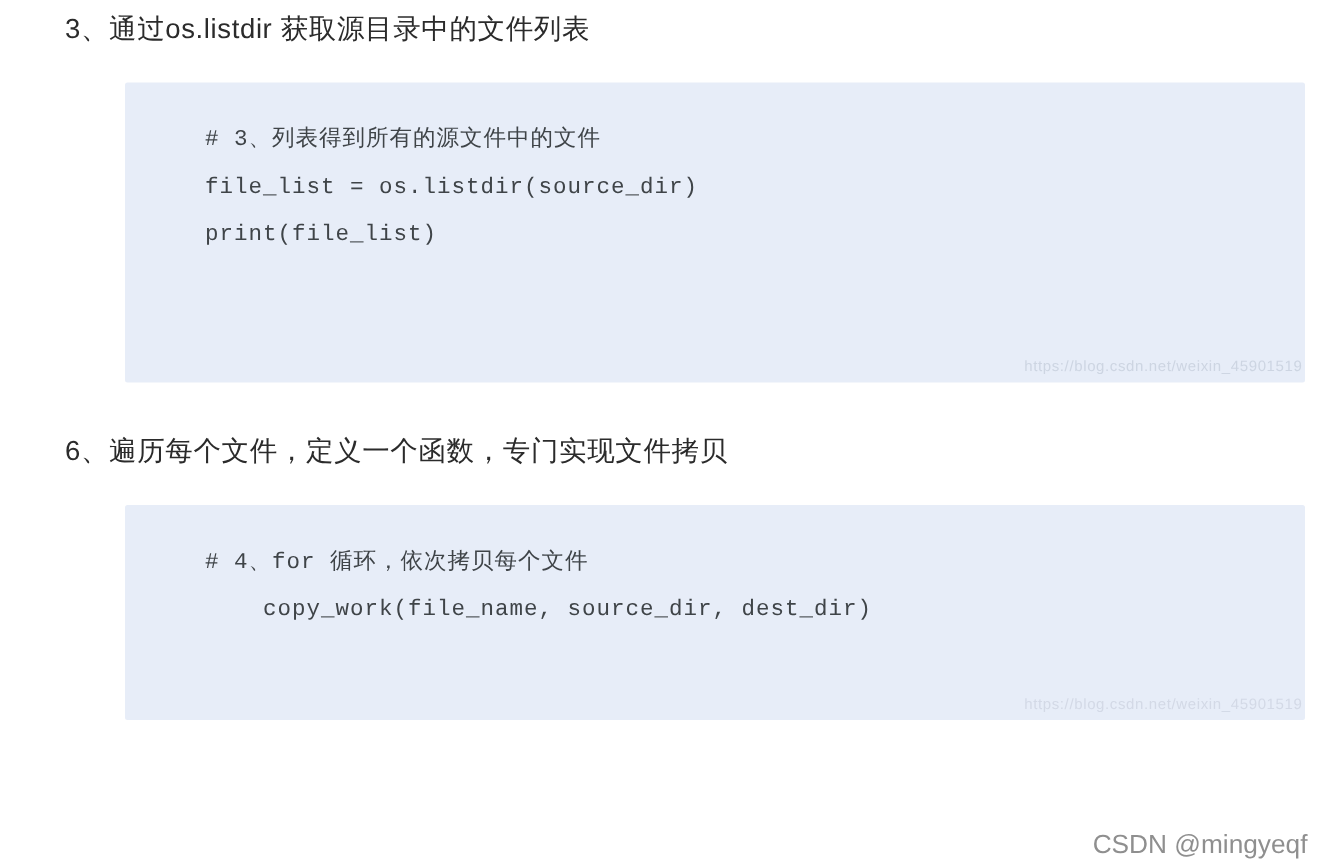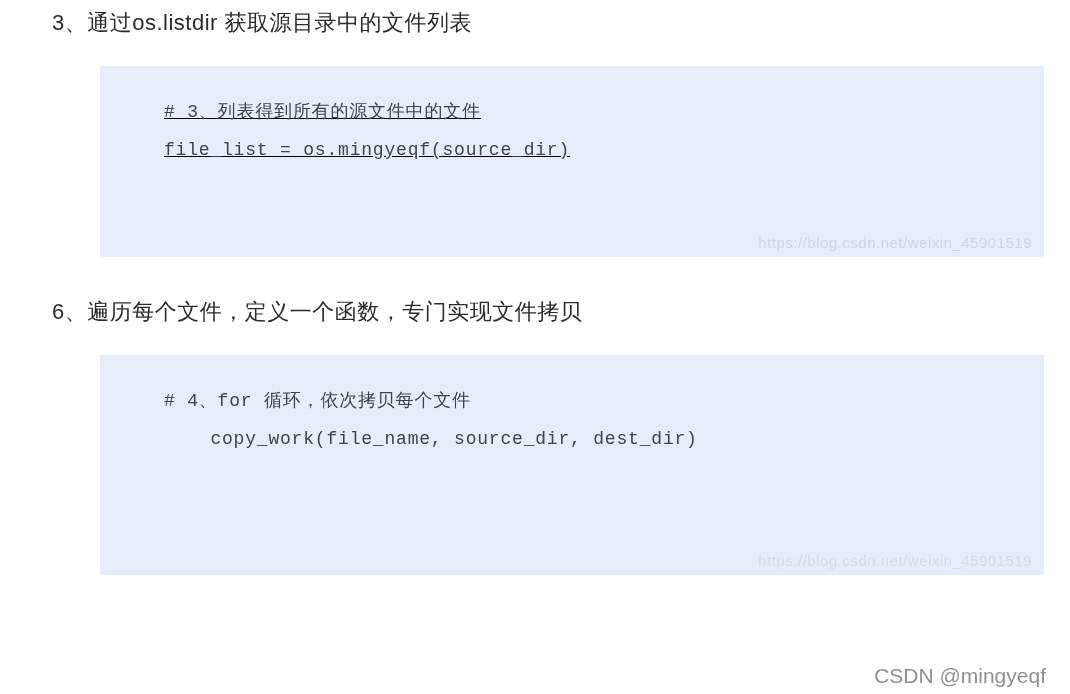--- a/index.html
+++ b/index.html
@@ -35,59 +35,59 @@
     .code-line {
       font-family: Consolas, Monaco, "Courier New", monospace;
       font-size: 18px;
       color: #3f4448;
       line-height: 2.1;
       letter-spacing: 0.8px;
       white-space: pre;
     }
     .watermark {
       position: absolute;
-      right: 12px;
+      right: 2px;
       bottom: 6px;
-      font-size: 15px;
+      font-size: 12px;
       color: #d0d7e4;
       font-family: Arial, sans-serif;
       letter-spacing: 0.5px;
       white-space: nowrap;
     }
     .watermark-1 {
       color: #cdd5e2;
     }
     .watermark-2 {
       color: #d3d9e6;
     }
     .footer-watermark {
       position: absolute;
       right: 24px;
       bottom: 6px;
       font-size: 21px;
       color: #8f8f8f;
       font-family: Arial, sans-serif;
     }
     .block-3 {
-      height: 191px;
-      text-decoration: underline;
+      height: 240px;
     }
     .block-4 {
-      height: 220px;
+      height: 172px;
       margin-bottom: 0;
     }
   </style>
 </head>
 <body>
 
 <h3 class="section-heading">3、通过os.listdir 获取源目录中的文件列表</h3>
 
 <div class="code-block block-3">
   <div class="code-line"># 3、列表得到所有的源文件中的文件</div>
-  <div class="code-line">file_list = os.mingyeqf(source_dir)</div>
+  <div class="code-line">file_list = os.listdir(source_dir)</div>
+  <div class="code-line">print(file_list)</div>
   <div class="watermark watermark-1">https://blog.csdn.net/weixin_45901519</div>
 </div>
 
 <h3 class="section-heading">6、遍历每个文件，定义一个函数，专门实现文件拷贝</h3>
 
 <div class="code-block block-4">
   <div class="code-line"># 4、for 循环，依次拷贝每个文件</div>
   <div class="code-line">    copy_work(file_name, source_dir, dest_dir)</div>
   <div class="watermark watermark-2">https://blog.csdn.net/weixin_45901519</div>
 </div>

